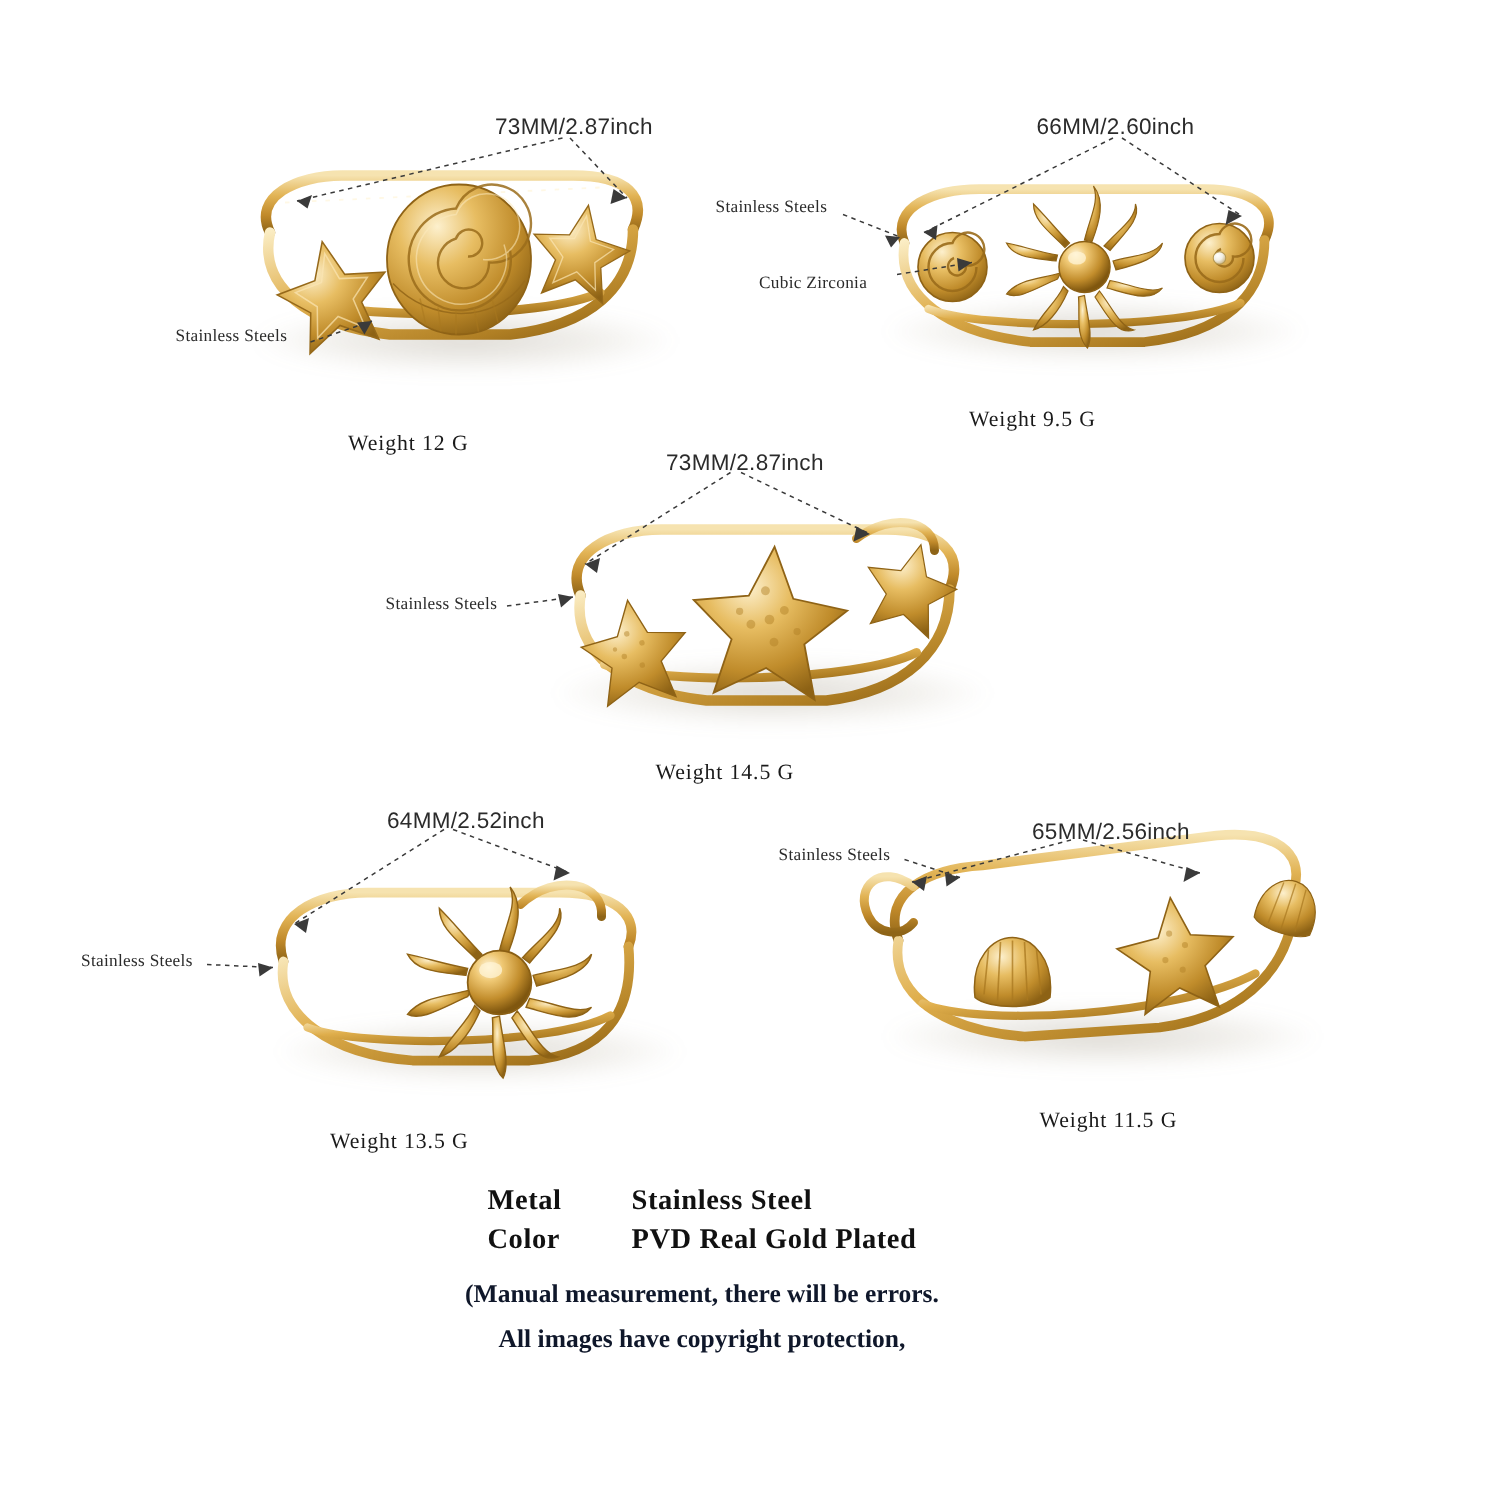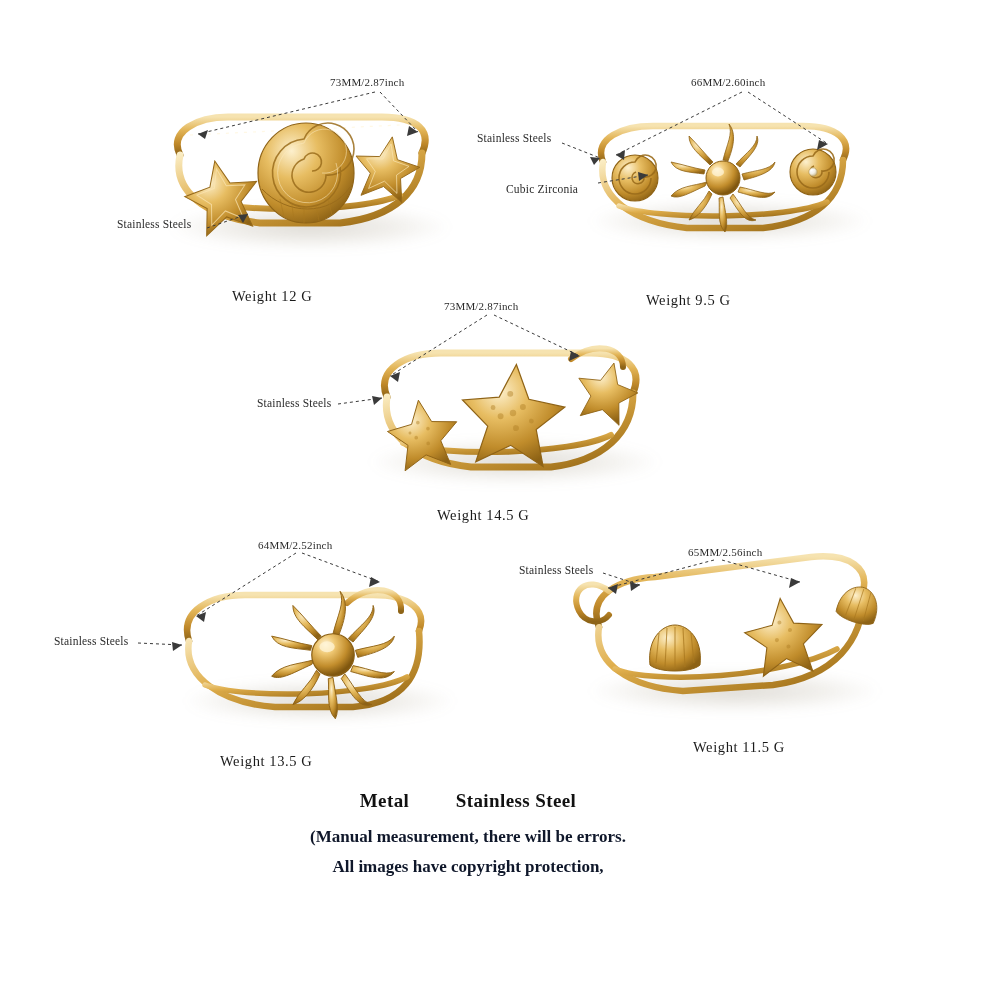--- a/index.html
+++ b/index.html
@@ -18,22 +18,22 @@
   .stage {
     position: absolute;
     left: 0; top: 0;
     width: 1000px;
     height: 1000px;
   }
   .abs { position: absolute; }
 
   
   .dim-label {
-    font-family: Liberation Serif, serif;
-    font-size: 11px;
+    font-family: Liberation Sans, sans-serif;
+    font-size: 15px;
     color: #2b2b2b;
     white-space: nowrap;
     letter-spacing: .2px;
   }
   .call-label {
     font-family: "Liberation Serif", serif;
     font-size: 11.5px;
     color: #2b2b2b;
     white-space: nowrap;
     letter-spacing: .2px;
@@ -385,38 +385,41 @@
     </g>
   </svg>
 
   <div class="abs dim-label" style="left:330px; top:76px;">73MM/2.87inch</div>
   <div class="abs call-label" style="left:117px; top:218px;">Stainless Steels</div>
   <div class="abs weight-label" style="left:232px; top:288px;">Weight  12  G</div>
 
   <div class="abs dim-label" style="left:691px; top:76px;">66MM/2.60inch</div>
   <div class="abs call-label" style="left:477px; top:132px;">Stainless Steels</div>
   <div class="abs call-label" style="left:506px; top:183px;">Cubic Zirconia</div>
-  <div class="abs weight-label" style="left:646px; top:292px;text-align:center;">Weight  9.5  G</div>
+  <div class="abs weight-label" style="left:646px; top:272px;text-align:center;">Weight  9.5  G</div>
 
   <div class="abs dim-label" style="left:444px; top:300px;">73MM/2.87inch</div>
   <div class="abs call-label" style="left:257px; top:397px;">Stainless Steels</div>
   <div class="abs weight-label" style="left:437px; top:507px;">Weight  14.5  G</div>
 
   <div class="abs dim-label" style="left:258px; top:539px;">64MM/2.52inch</div>
   <div class="abs call-label" style="left:54px; top:635px;">Stainless Steels</div>
   <div class="abs weight-label" style="left:220px; top:753px;">Weight  13.5  G</div>
 
   <div class="abs dim-label" style="left:688px; top:546px;">65MM/2.56inch</div>
   <div class="abs call-label" style="left:519px; top:564px;">Stainless Steels</div>
   <div class="abs weight-label" style="left:693px; top:739px;text-align:right;">Weight  11.5  G</div>
 
   <div class="footer">
     <div class="spec-inner">
       <div class="spec-row">
         <span class="k">Metal</span><span class="v">Stainless Steel</span>
+      </div>
+      <div class="spec-row">
+        <span class="k">Color</span><span class="v">PVD Real Gold Plated</span>
       </div>
     </div>
     <div class="note">
       <div>(Manual measurement, there will be errors.</div>
       <div> All images have copyright protection,</div>
     </div>
   </div>
 
 </div>
 

